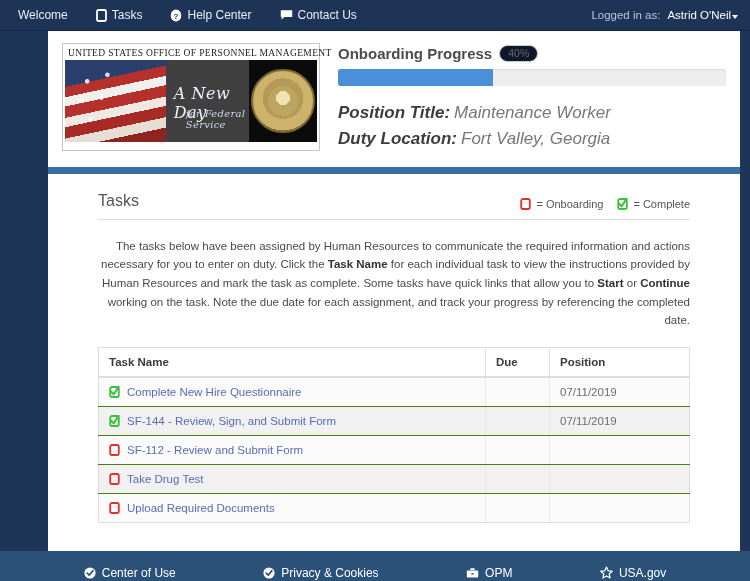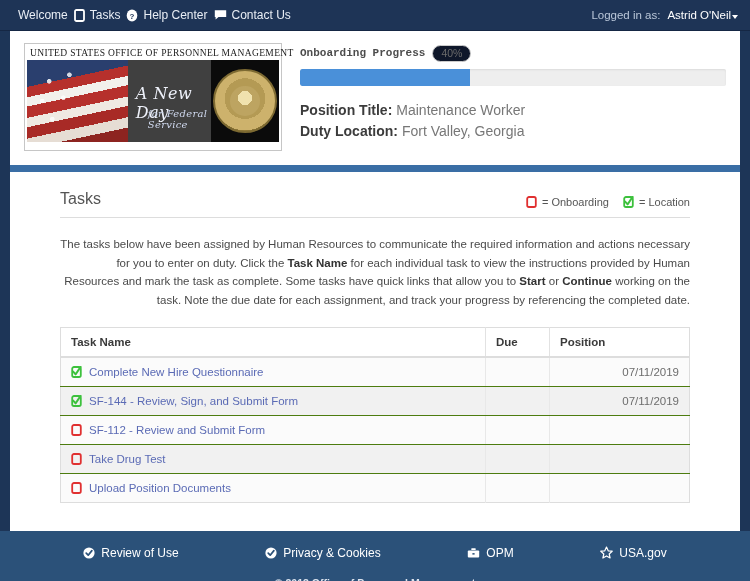--- a/index.html
+++ b/index.html
@@ -15,21 +15,21 @@
 
   
   .topbar {
     height: 31px;
     background: #1e3456;
     display: flex;
     align-items: center;
     padding: 0 12px 0 18px;
     border-bottom: 1px solid #152744;
   }
-  .nav-left { display: flex; align-items: flex-end; gap: 6px; }
+  .nav-left { display: flex; align-items: flex-end; gap: 28px; }
   .nav-item {
     display: flex; align-items: center; gap: 5px;
     color: #e9eef5; font-size: 12px; cursor: pointer;
     white-space: nowrap;
   }
   .nav-right {
     margin-left: auto; display: flex; align-items: flex-start; gap: 7px;
     font-size: 11.5px; white-space: nowrap;
   }
   .logged-label { color: #b9c6d8; }
@@ -40,20 +40,21 @@
     border-right: 3.5px solid transparent;
     border-top: 4px solid #ffffff;
     margin-left: 1px;
   }
   .ico { display: inline-flex; align-items: center; justify-content: center; }
 
   
   .frame {
     padding: 0 10px;
     background: #1d3557;
+    margin-left: 38px;
   }
   .panel {
     background: #ffffff;
     padding: 0;
   }
   .panel-header {
     padding: 12px 14px 14px 14px;
     display: flex;
     gap: 18px;
     align-items: flex-start;
@@ -124,37 +125,37 @@
     content: "";
     position: absolute; left: 50%; top: 50%;
     transform: translate(-50%,-50%);
     width: 30px; height: 30px; border-radius: 50%;
     background: radial-gradient(circle at 50% 40%, #f0e2ae 0 30%, #bda461 30% 100%);
   }
 
   
   .prog-col { flex: 1; padding-top: 2px; min-width: 0; }
   .prog-head { display: flex; align-items: center; gap: 7px; margin-bottom: 7px; }
-  .prog-title { font-size: 11px; font-weight: bold; color: #4c4c4c; font-family: Liberation Mono, monospace; }
+  .prog-title { font-size: 15px; font-weight: bold; color: #4c4c4c; }
   .prog-badge {
     font-size: 10.5px; color: #6b6b6b;
     border: 1px solid #cccccc; border-radius: 9px;
     padding: 2px 8px; line-height: 1; background: #0f172a;
   }
   .prog-track {
     height: 17px; background: #eeeeee;
     border-radius: 2px; overflow: hidden;
     box-shadow: inset 0 1px 2px rgba(0,0,0,.08);
   }
   .prog-fill {
     height: 100%; background: #4a90d9;
     border-radius: 2px 0 0 2px;
   }
   .info-list { margin-top: 14px; line-height: 1.55; }
-  .info-row { font-size: 14px; white-space: nowrap; }
+  .info-row { font-size: 17px; white-space: nowrap; font-style: italic; }
   .info-label { font-weight: bold; color: #3c3c3c; }
   .info-value { color: #777777; margin-left: 4px; }
 
   
   .tasks-panel { background: #fff; padding: 18px 50px 28px 50px; }
   .tasks-top {
     display: flex; align-items: flex-end; justify-content: space-between;
     border-bottom: 1px solid #dddddd; padding-bottom: 9px;
   }
   .tasks-title { font-size: 16px; color: #555555; }
@@ -178,21 +179,21 @@
     text-align: left; font-weight: bold; color: #3a3a3a;
     padding: 8px 10px; background: #ffffff;
     border-bottom: 2px solid #dddddd;
     border-right: 1px solid #e2e2e2;
   }
   table.tasks th:last-child { border-right: none; }
   table.tasks td {
     padding: 8px 10px; border-bottom: 1px solid #4d7c0f;
     border-right: 1px solid #e8e8e8; color: #6d6d6d; vertical-align: middle;
   }
-  table.tasks td:last-child { border-right: none; text-align: right; }
+  table.tasks td:last-child { border-right: none; }
   table.tasks tr:nth-child(odd) td { background: #fbfbfb; }
   table.tasks tr:nth-child(even) td { background: #f1f1f1; }
   table.tasks tr:last-child td { border-bottom: none; }
   .col-due { width: 64px; }
   .col-completed { width: 140px; }
   .task-cell { display: flex; align-items: center; gap: 7px; }
   .task-link { color: #5b6bb5; cursor: pointer; }
 
   
   .footer {
@@ -316,21 +317,21 @@
           </span>
           <span>= Onboarding</span>
         </div>
         <div class="legend-item">
           <span class="ico">
             <svg width="11" height="12" viewBox="0 0 11 12">
               <rect x="1.2" y="1" width="8.6" height="10" rx="1.8" fill="none" stroke="#3dc13d" stroke-width="1.8"></rect>
               <path d="M2.2 5.6 L4.6 8.4 L9.6 0.9" fill="none" stroke="#3dc13d" stroke-width="1.9" stroke-linecap="round" stroke-linejoin="round"></path>
             </svg>
           </span>
-          <span>= Location</span>
+          <span>= Complete</span>
         </div>
       </div>
     </div>
 
     <div class="intro"><span>The tasks below have been assigned by Human Resources to communicate the required information and actions necessary for you to enter on duty. Click the </span><b>Task Name</b><span> for each individual task to view the instructions provided by Human Resources and mark the task as complete. Some tasks have quick links that allow you to </span><b>Start</b><span> or </span><b>Continue</b><span> working on the task. Note the due date for each assignment, and track your progress by referencing the completed date.</span></div>
 
     <table class="tasks">
       <thead>
         <tr>
           <th>Task Name</th>
@@ -398,21 +399,21 @@
             <td class="col-completed"></td>
           </tr>
           <tr>
             <td>
               <span class="task-cell">
                 <span class="ico">
                   <svg width="11" height="12" viewBox="0 0 11 12">
                     <rect x="1.2" y="1" width="8.6" height="10" rx="1.8" fill="none" stroke="#e03030" stroke-width="1.8"></rect>
                   </svg>
                 </span>
-                <span class="task-link">Upload Position Documents</span>
+                <span class="task-link">Upload Required Documents</span>
               </span>
             </td>
             <td class="col-due"></td>
             <td class="col-completed"></td>
           </tr>
         </tbody>
     </table>
 
   </div>
 </div>
@@ -420,21 +421,21 @@
 <div class="footer">
   <div class="footer-links">
 
     <div class="footer-link">
       <span class="ico">
         <svg width="12" height="12" viewBox="0 0 12 12">
           <circle cx="6" cy="6" r="5.6" fill="#ffffff"></circle>
           <path d="M3.2 6.2 L5.2 8.2 L8.9 3.6" fill="none" stroke="#2b5179" stroke-width="1.7" stroke-linecap="round" stroke-linejoin="round"></path>
         </svg>
       </span>
-      <span>Review of Use</span>
+      <span>Center of Use</span>
     </div>
 
     <div class="footer-link">
       <span class="ico">
         <svg width="12" height="12" viewBox="0 0 12 12">
           <circle cx="6" cy="6" r="5.6" fill="#ffffff"></circle>
           <path d="M3.2 6.2 L5.2 8.2 L8.9 3.6" fill="none" stroke="#2b5179" stroke-width="1.7" stroke-linecap="round" stroke-linejoin="round"></path>
         </svg>
       </span>
       <span>Privacy &amp; Cookies</span>

